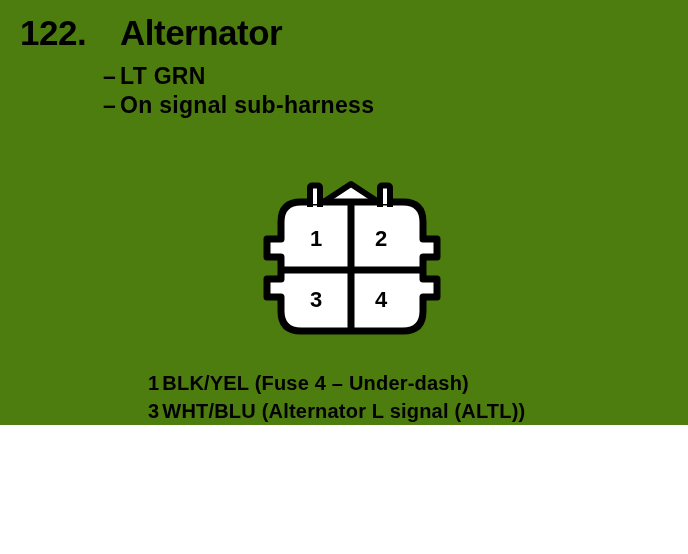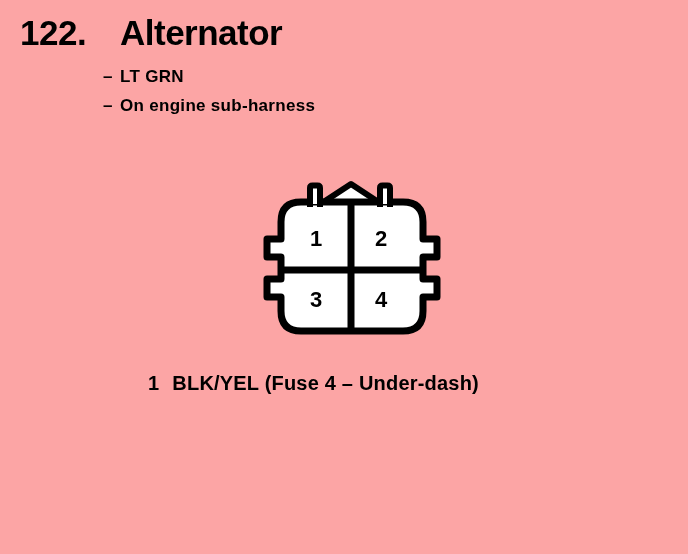--- a/index.html
+++ b/index.html
@@ -1,20 +1,20 @@
 <!DOCTYPE html>
 <html><head>
 <meta charset="utf-8">
 <style>
   html, body { margin: 0; padding: 0; }
   .page {
     position: relative;
     width: 688px;
-    height: 554px;
-    background: #fca5a5;
+    height: 425px;
+    background: #4d7c0f;
     color: #000000;
     font-family: "Liberation Sans", sans-serif;
     overflow: hidden;
   }
 
   
   .title-row {
     position: absolute;
     left: 20px;
     top: 15px;
@@ -24,21 +24,21 @@
     white-space: nowrap;
     line-height: 1;
   }
   .item-no { display: inline-block; min-width: 100px; }
 
   
   .notes {
     position: absolute;
     left: 103px;
     top: 62px;
-    font-size: 17px;
+    font-size: 23px;
     font-weight: bold;
     line-height: 29px;
     letter-spacing: 0.3px;
   }
   .note { white-space: nowrap; }
   .note .dash { display: inline-block; min-width: 17px; font-weight: bold; }
 
   
   .connector {
     position: absolute;
@@ -74,37 +74,37 @@
     font-weight: bold;
     line-height: 28px;
     letter-spacing: 0.2px;
   }
   .pin-row { white-space: nowrap; }
   .pin-num {
     display: inline-block;
     min-width: 11px;
     text-align: right;
   }
-  .pin-label { margin-left: 13px; }
+  .pin-label { margin-left: 3px; }
 </style>
 </head>
 <body>
 
 <div class="page">
 
   <div class="title-row">
     <span class="item-no">122.</span><span class="title-text">Alternator</span>
   </div>
 
   <div class="notes">
     <div class="note">
       <span class="dash">–</span><span>LT GRN</span>
     </div>
     <div class="note">
-      <span class="dash">–</span><span>On engine sub-harness</span>
+      <span class="dash">–</span><span>On signal sub-harness</span>
     </div>
   </div>
 
   <svg class="connector" viewBox="0 0 200 170" xmlns="http://www.w3.org/2000/svg">
 
     <path class="ink sw6" d="M 75 26 L 101 9 L 127 26"></path>
 
     <path class="ink sw7" d="M 51 27 H 153 Q 173 27 173 47 V 64 H 187 V 82 H 173 V 104 H 187 V 122 H 173 V 136
              Q 173 156 153 156 H 51 Q 31 156 31 136 V 122 H 17 V 104 H 31 V 82 H 17 V 64 H 31 V 47
              Q 31 27 51 27 Z"></path>
@@ -118,15 +118,18 @@
     <text x="66" y="71">1</text>
     <text x="131" y="71">2</text>
     <text x="66" y="132">3</text>
     <text x="131" y="132">4</text>
   </svg>
 
   <div class="pin-list">
     <div class="pin-row">
       <span class="pin-num">1</span><span class="pin-label">BLK/YEL (Fuse 4 – Under-dash)</span>
     </div>
+    <div class="pin-row">
+      <span class="pin-num">3</span><span class="pin-label">WHT/BLU (Alternator L signal (ALTL))</span>
+    </div>
   </div>
 
 </div>
 
 </body></html>

